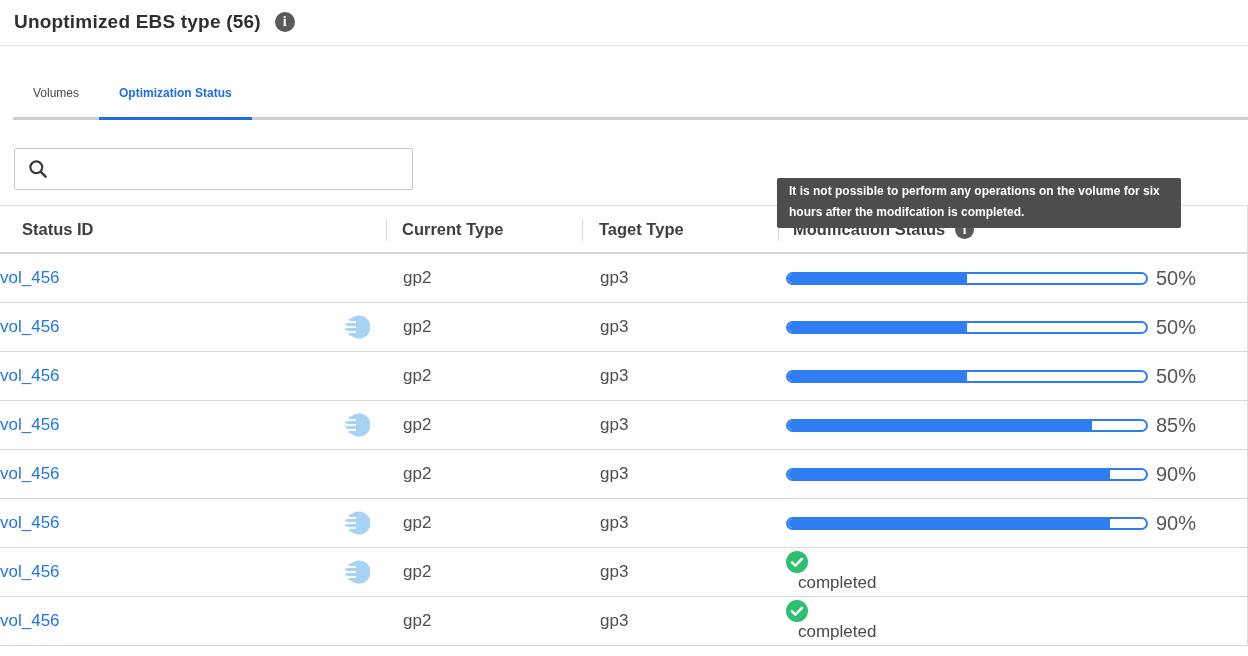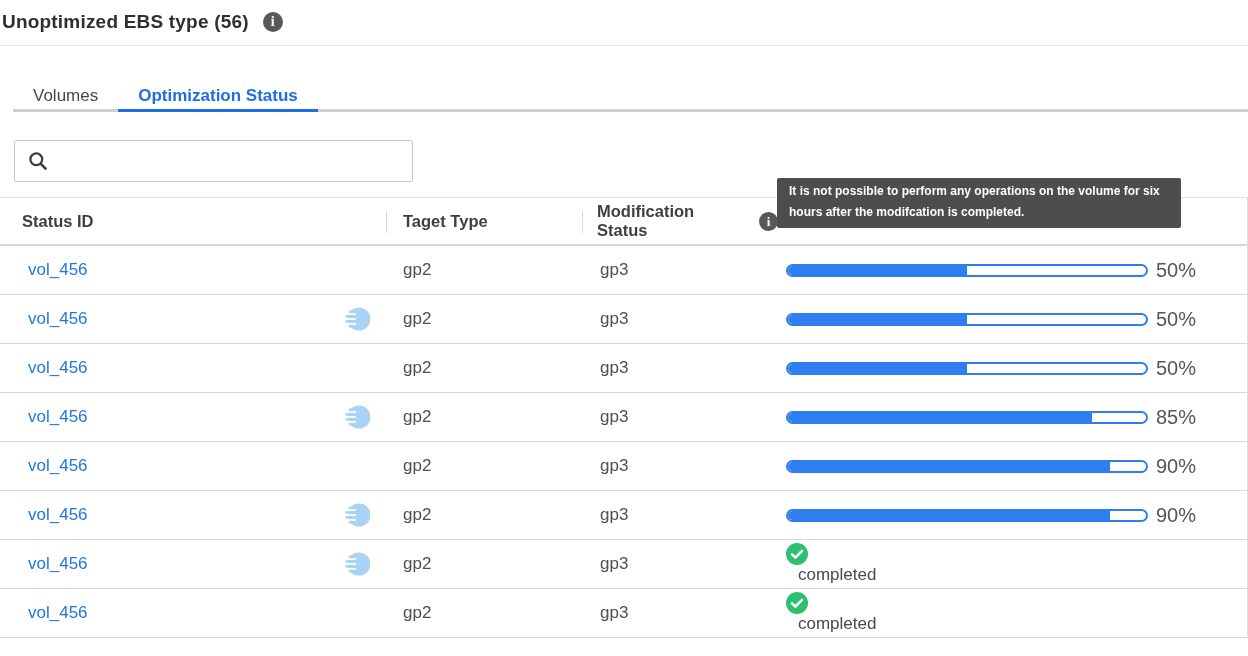--- a/index.html
+++ b/index.html
@@ -1,32 +1,32 @@
 <!DOCTYPE html>
 <html style="--accent: #1f6fe0; --link: #2276dd; --progress: #2e7ef2; --icon-light-blue: #a9d3f5; --success-green: #2fbf71; --tooltip-bg: #4d4d4d; --info-icon-bg: #595959;"><head>
 <meta charset="utf-8">
 <style>
   * { margin:0; padding:0; box-sizing:border-box; }
   html,body { width:1248px; height:656px; overflow:hidden; background:#fff;
     font-family:"Liberation Sans", sans-serif; color:#4a4a4a; position:relative; }
 
   
   .page-header { display:flex; align-items:center; gap:14px;
-    padding:11px 0 12px 2px; border-bottom:1px solid #e4e4e4; }
+    padding:11px 0 12px 14px; border-bottom:1px solid #e4e4e4; }
   .page-title { font-size:19px; font-weight:600; color:#2f2f2f; letter-spacing:.2px; }
   .info-icon { width:20px; height:20px; border-radius:50%;
     background:var(--info-icon-bg,#595959); color:#fff; display:inline-flex;
     align-items:center; justify-content:center; flex:0 0 auto;
     font-family:"Liberation Serif", serif; font-weight:700; font-size:14px; line-height:1; }
   .info-icon.small { width:19px; height:19px; font-size:13px; }
 
   
   .tabs-bar { margin:40px 0 0 13px; border-bottom:3px solid #cfcfcf;
     display:flex; align-items:flex-end; }
-  .tab { padding:0 20px 3px 20px; font-size:17px; color:#474747; cursor:pointer; }
+  .tab { padding:0 20px 17px 20px; font-size:12px; color:#474747; cursor:pointer; }
   .tab.active { color:var(--accent,#1f6fe0); font-weight:700;
     border-bottom:3px solid var(--accent,#1f6fe0); margin-bottom:-3px; }
 
   
   .search-row { margin:28px 0 0 14px; }
   .search-box { width:399px; height:42px; border:1px solid #c9c9c9; border-radius:2px;
     display:flex; align-items:center; padding:0 13px; background:#fff; }
   .search-box input { flex:1; border:none; outline:none; font-size:16px;
     font-family:inherit; color:#444; }
   .search-box input::placeholder { color:#9b9b9b; }
@@ -46,21 +46,21 @@
   .th-1 { padding-left:22px; }
   .th-2 { padding-left:16px; }
   .th-3 { padding-left:17px; }
   .th-4 { padding-left:15px; gap:10px; }
   .col-divider { position:absolute; left:0; top:13px; width:1px; height:22px;
     background:#d9d9d9; }
 
   .row { display:grid; grid-template-columns:386px 196px 196px 1fr;
     height:49px; border-bottom:1px solid #d9d9d9; }
   .cell { display:flex; align-items:center; font-size:17px; color:#4f4f4f; }
-  .cell-vol { padding-left:28px; padding-right:16px; justify-content:space-between; }
+  .cell-vol { padding-right:16px; justify-content:space-between; }
   .vol-link { color:var(--link,#2276dd); text-decoration:none; cursor:pointer; }
   .cell-cur { padding-left:17px; }
   .cell-tgt { padding-left:18px; }
   .cell-status { padding-left:8px; }
 
   .speed-icon { display:inline-flex; }
   .speed-icon .blue { fill:var(--icon-light-blue,#a9d3f5); }
 
   .progress-group { display:flex; align-items:center; }
   .bar { width:362px; height:13px; border:2px solid var(--progress,#2e7ef2);
@@ -98,20 +98,24 @@
 
 <div class="tooltip">
   <span>It is not possible to perform any operations on the volume for six hours after the modifcation is completed.</span>
 </div>
 
 <div class="table">
   <div class="thead">
     <div class="th th-1">
       <span>Status ID</span>
     </div>
+    <div class="th th-2">
+      <span class="col-divider"></span>
+      <span>Current Type</span>
+    </div>
     <div class="th th-3">
       <span class="col-divider"></span>
       <span>Taget Type</span>
     </div>
     <div class="th th-4">
       <span class="col-divider"></span>
       <span>Modification Status</span>
       <span class="info-icon small">i</span>
     </div>
   </div>

